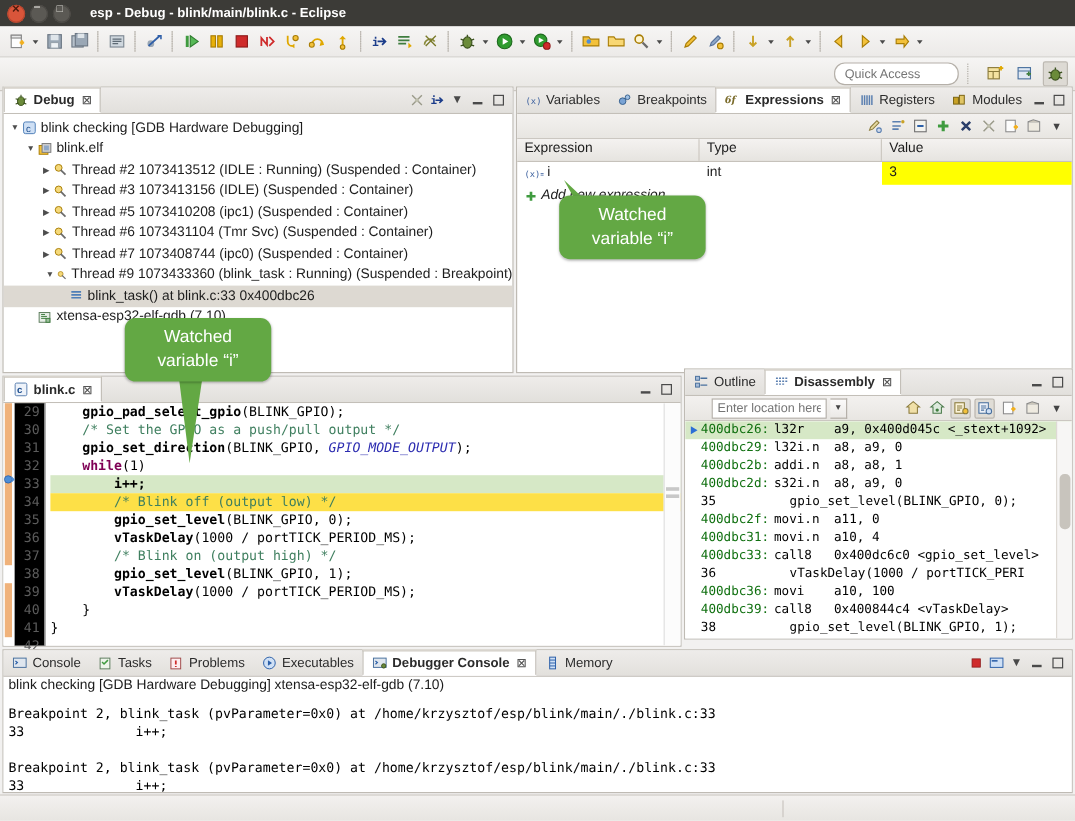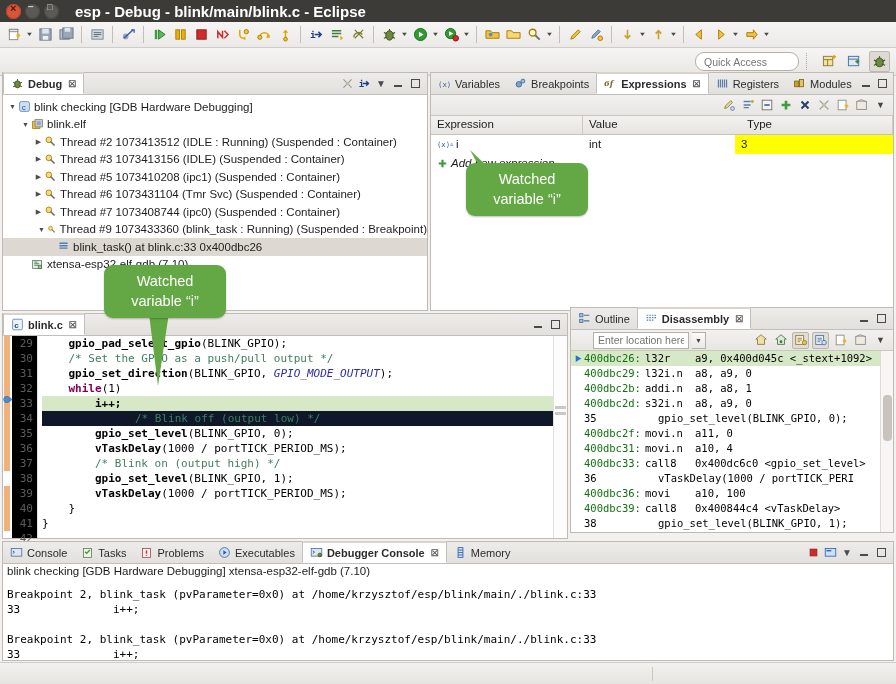--- a/index.html
+++ b/index.html
@@ -10,21 +10,21 @@
     font-family: "Liberation Sans", sans-serif;
     font-size: 11px;
     background: #f2f1f0;
   }
   .app { position: relative; width: 896px; height: 684px; background: #f2f1f0; }
 
   
   .titlebar {
     height: 22px; background: #3c3b37; color: #ffffff;
     display: flex; align-items: center; padding-left: 6px;
-    font-size: 15px; font-weight: bold;
+    font-size: 11px; font-weight: bold;
   }
   .wbtn { width: 15px; height: 15px; border-radius: 50%; margin-right: 4px;
           display:inline-block; position: relative; }
   .wbtn.close { background: #d9553a; box-shadow: inset 0 0 0 1px #b8462f; }
   .wbtn.min   { background: #5b5954; box-shadow: inset 0 0 0 1px #4a4844; }
   .wbtn.max   { background: #5b5954; box-shadow: inset 0 0 0 1px #4a4844; }
   .wbtn.close::after { content:"\00d7"; position:absolute; left:4px; top:-2px; font-size:11px; color:#4a1a0c; font-weight:bold;}
   .wbtn.min::after { content:"\2212"; position:absolute; left:3px; top:-3px; font-size:10px; color:#cfcdc8;}
   .wbtn.max::after { content:"\25a1"; position:absolute; left:3px; top:-2px; font-size:9px; color:#cfcdc8;}
   .title-text { margin-left: 12px; }
@@ -112,21 +112,21 @@
   .gutter-mark { width:9px; background:#fff; flex:none; position:relative; }
   .gutter-num {
     width:26px; flex:none; background:#000000; text-align:right; padding-right:4px;
     font-family:"DejaVu Sans Mono", monospace; font-size:11px; color:#5c5c5c;
     border-right:1px solid #e3e3e3;
   }
   .code-area { flex:1; font-family:"DejaVu Sans Mono", monospace; font-size:11px;
                color:#000; position:relative; overflow:hidden; padding-left:4px; }
   .cl { height:15px; line-height:15px; white-space:pre; }
   .cl.cur { background:#d6e8c6; }
-  .cl.hl  { background:#0f172a;padding-left:40px; }
+  .cl.hl  { background:#fde047; }
   .kw { color:#7f0055; font-weight:bold; }
   .cm { color:#3f7f5f; }
   .mc { color:#2c2cb0; font-style:italic; font-weight:normal; }
   .fn { color:#000; }
   .ovr { position:absolute; right:0; top:0; width:14px; bottom:0; background:#fcfcfc; border-left:1px solid #e0e0e0; }
   .ovr-tick { position:absolute; right:1px; width:11px; height:3px; background:#c8c8c8; }
 
   
   .disasm { font-family:"DejaVu Sans Mono", monospace; font-size:10.5px;
             height:calc(100% - 43px); overflow:hidden; background:#fff; }
@@ -606,22 +606,22 @@
             <path d="M2 4l5-2 6 2" fill="#d9d2c2" stroke="#8a8a8a"></path>
           </svg>
       </div>
       <div class="pt-ico">
         <span style="font-size:9px;color:#444">▼</span>
       </div>
     </div>
 
     <div class="tbl-head">
       <div class="th" style="width:152px">Expression</div>
+      <div class="th" style="width:152px">Type</div>
       <div class="th" style="flex:1; border-right:none">Value</div>
-      <div class="th" style="width:152px">Type</div>
     </div>
     <div class="tbl-body">
       <div class="tr">
         <div class="td" style="width:152px; display:flex; align-items:center; gap:3px">
           <svg width="16" height="11" viewBox="0 0 22 12">
               <text x="0" y="10" font-size="10" font-family="DejaVu Sans Mono" fill="#3a5f9e">(x)=</text>
             </svg>
           <span>i</span>
         </div>
         <div class="td" style="width:152px">int</div>

